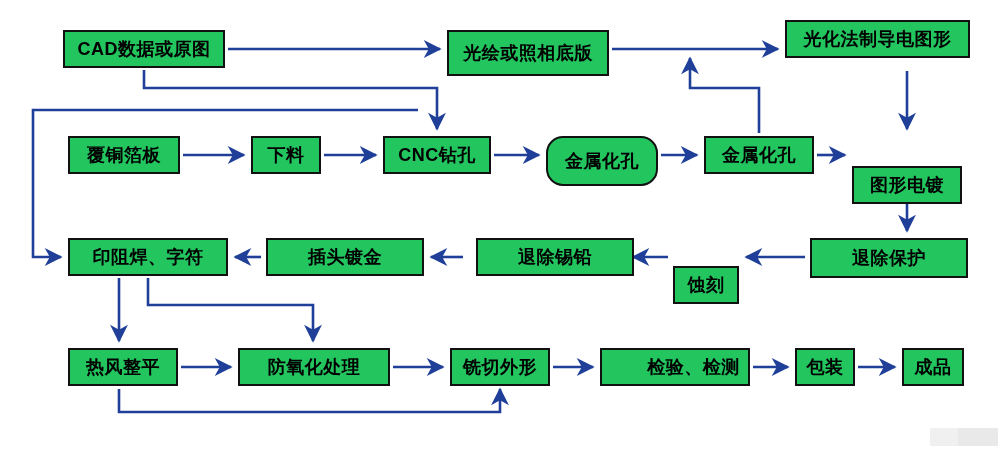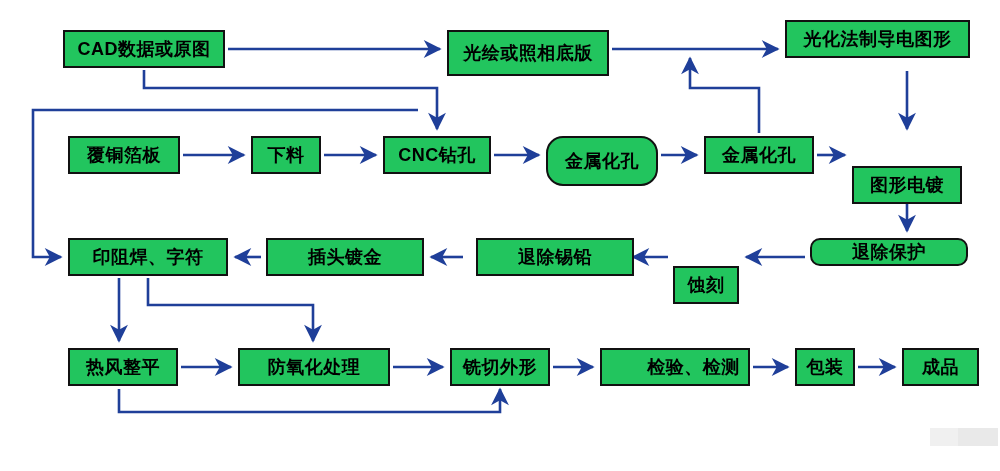--- a/index.html
+++ b/index.html
@@ -153,36 +153,36 @@
   </div>
   <div class="node" style="left:266px;top:238px;width:158px;height:38px;">
     <span class="node-label">插头镀金</span>
   </div>
   <div class="node" style="left:476px;top:238px;width:158px;height:38px;">
     <span class="node-label">退除锡铅</span>
   </div>
   <div class="node" style="left:673px;top:238px;width:66px;height:38px;margin-top:28px;">
     <span class="node-label">蚀刻</span>
   </div>
-  <div class="node" style="left:810px;top:238px;width:158px;height:28px;border-radius:10px;">
+  <div class="node" style="left:810px;top:238px;width:158px;height:40px;">
     <span class="node-label">退除保护</span>
   </div>
 
   <div class="node" style="left:68px;top:348px;width:110px;height:38px;">
     <span class="node-label">热风整平</span>
   </div>
   <div class="node" style="left:238px;top:348px;width:152px;height:38px;">
     <span class="node-label">防氧化处理</span>
   </div>
   <div class="node" style="left:450px;top:348px;width:100px;height:38px;">
     <span class="node-label">铣切外形</span>
   </div>
   <div class="node" style="left:600px;top:348px;width:150px;height:38px;padding-left:37px;">
     <span class="node-label">检验、检测</span>
   </div>
   <div class="node" style="left:795px;top:348px;width:60px;height:38px;">
     <span class="node-label">包装</span>
   </div>
-  <div class="node" style="left:902px;top:348px;width:77px;height:38px;">
+  <div class="node" style="left:902px;top:348px;width:62px;height:38px;">
     <span class="node-label">成品</span>
   </div>
 
 </div>
 
 </body></html>

